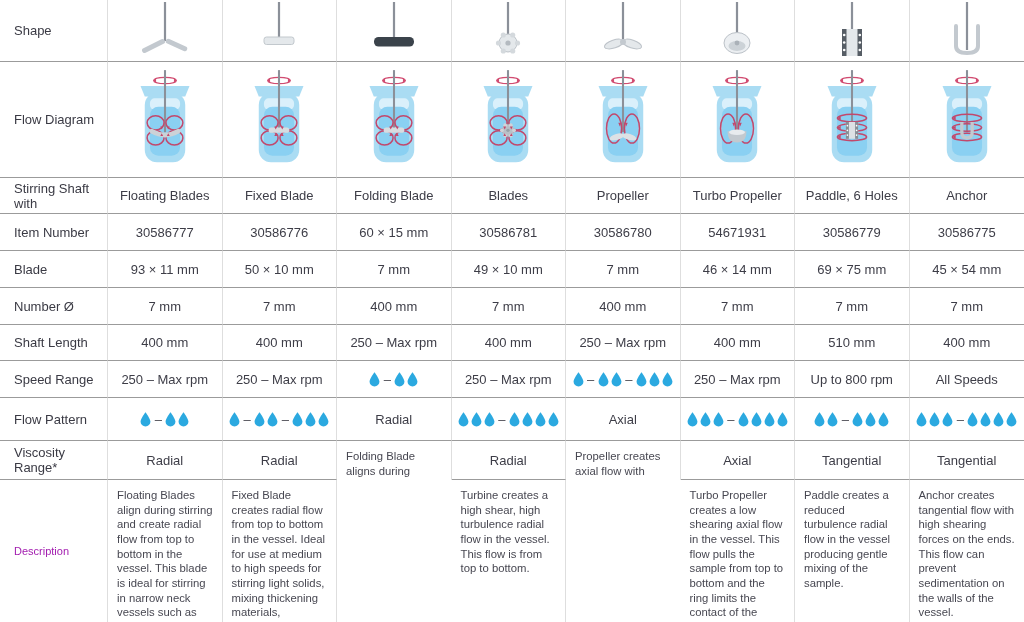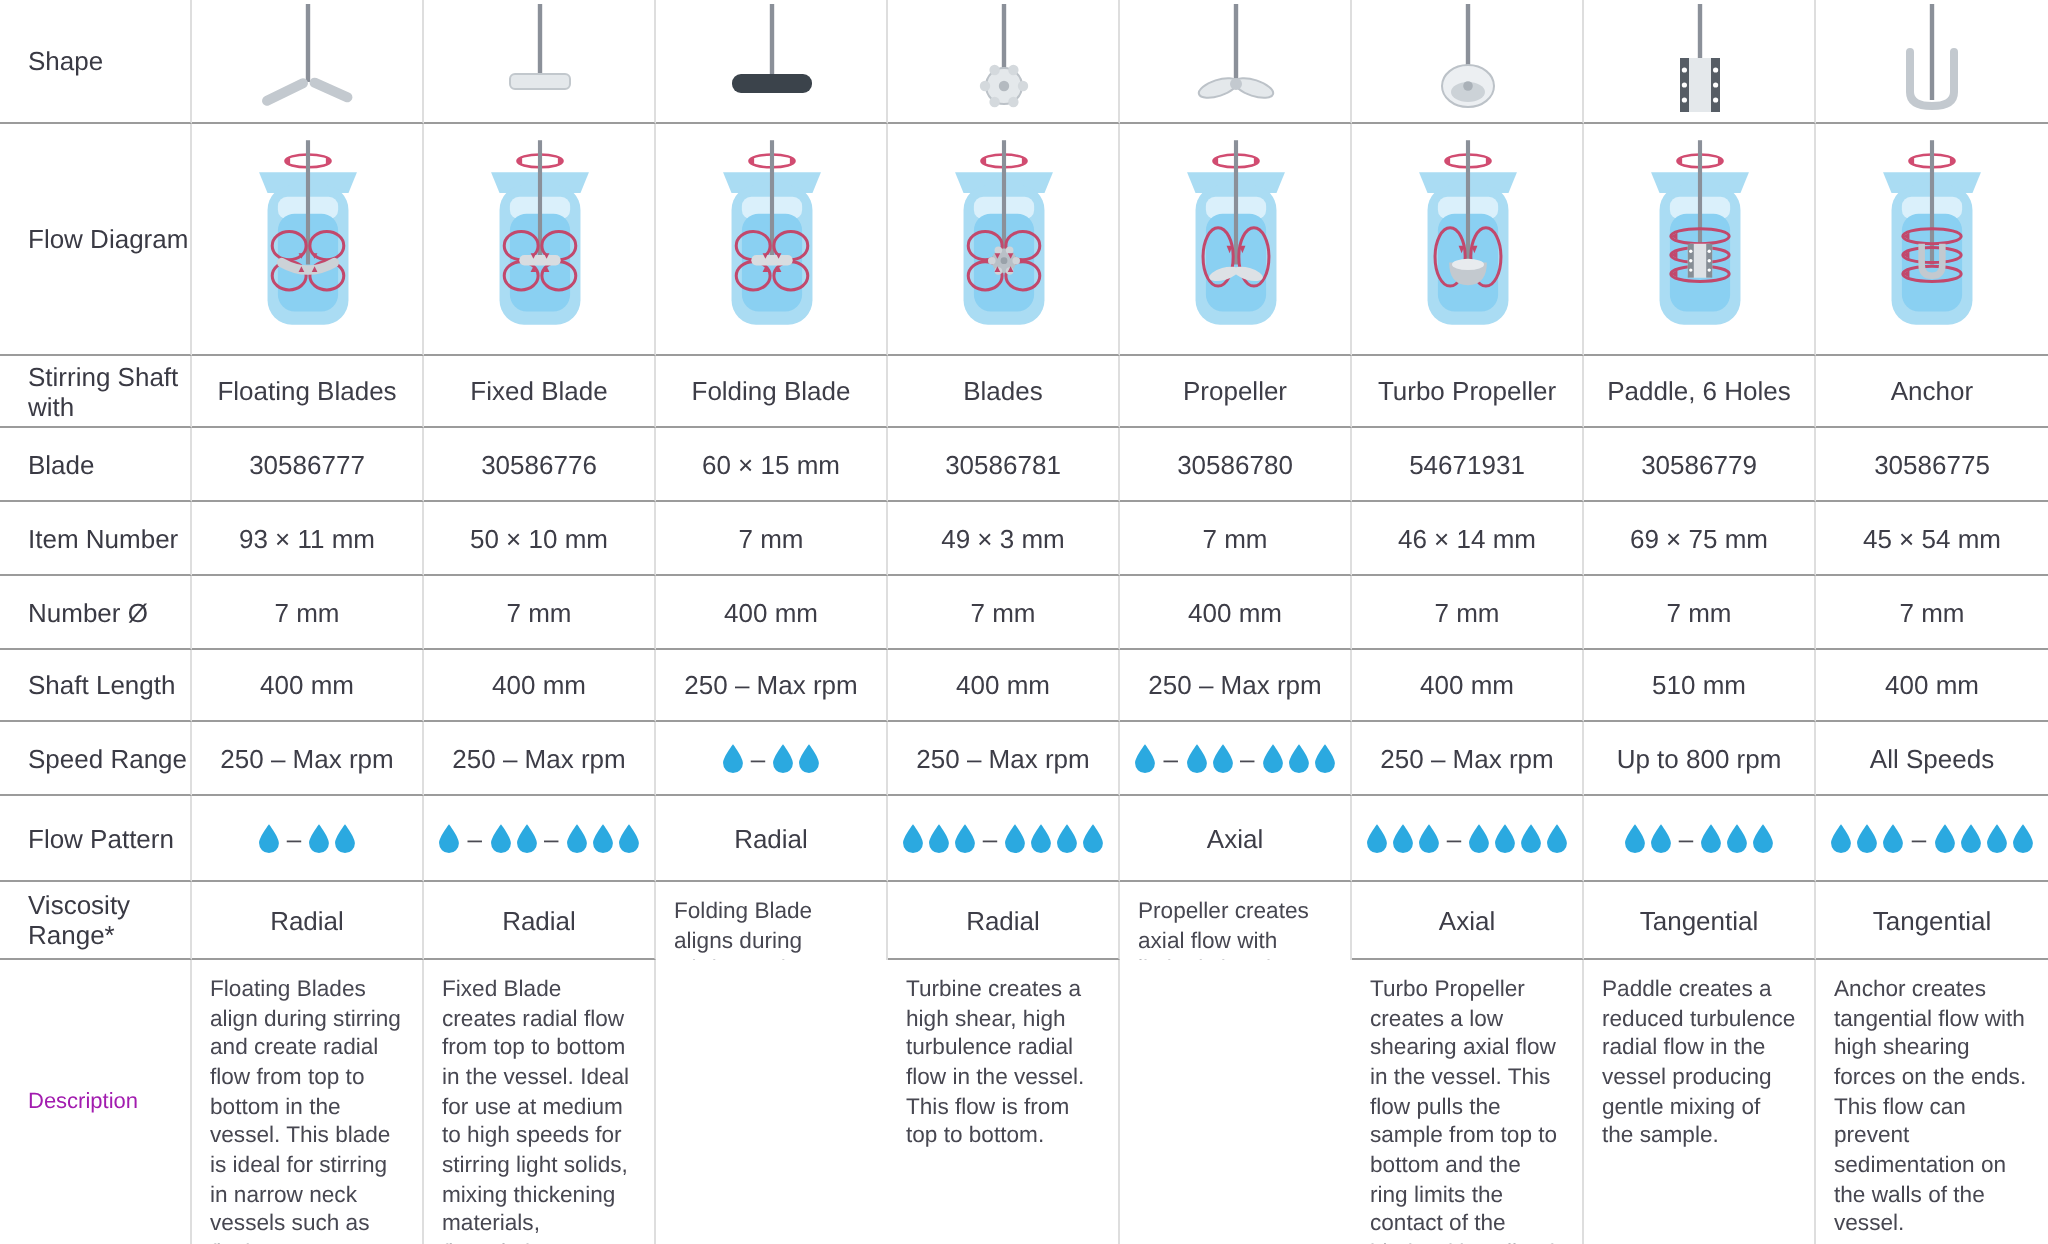--- a/index.html
+++ b/index.html
@@ -1,20 +1,20 @@
 <!DOCTYPE html>
 <html><head>
 <meta charset="utf-8">
 <style>
   * { margin:0; padding:0; box-sizing:border-box; }
   html,body { background:#ffffff; }
   body { font-family:"Liberation Sans", sans-serif; color:#3d3d47; }
   .tbl { width:1024px; height:622px; display:flex; background:#fff; overflow:hidden; }
   .col { display:grid; grid-template-rows:62px 116px 36px 37px 37px 37px 36px 37px 43px 39px 1fr; }
-  .col-labels { width:96px; flex:none; }
+  .col-labels { width:108px; flex:none; }
   .col-product { flex:1; min-width:0; }
   .cell {
     border-bottom:1px solid #9b9b9b;
     border-right:1px solid #dedede;
     display:flex; align-items:center; justify-content:center;
     font-size:13px; text-align:center; overflow:hidden;
   }
   .col:last-child .cell { border-right:none; }
   .cell:last-child { border-bottom:none; }
   .col-labels .cell { justify-content:flex-start; padding-left:14px; text-align:left; font-size:13px; color:#3a3a44; }
@@ -27,22 +27,22 @@
   .shape-cell svg, .flow-cell svg { display:block; }
 </style>
 </head>
 <body>
 
 <div class="tbl">
   <div class="col col-labels">
     <div class="cell">Shape</div>
     <div class="cell">Flow Diagram</div>
     <div class="cell">Stirring Shaft with</div>
+    <div class="cell">Item Number</div>
     <div class="cell">Blade</div>
-    <div class="cell">Item Number</div>
     <div class="cell">Number Ø</div>
     <div class="cell">Shaft Length</div>
     <div class="cell">Speed Range</div>
     <div class="cell">Flow Pattern</div>
     <div class="cell">Viscosity Range*</div>
     <div class="cell cell-desc">Description</div>
   </div>
 
 <div class="col col-product">
       <div class="cell shape-cell">
@@ -260,21 +260,21 @@
           <g fill="#c2486c">
             <polygon points="46,60 49,60 47.5,63"></polygon>
             <polygon points="53,60 56,60 54.5,63"></polygon>
             <polygon points="46,70 49,70 47.5,67"></polygon>
             <polygon points="53,70 56,70 54.5,67"></polygon>
           </g>
         </svg>
       </div>
       <div class="cell">Blades</div>
       <div class="cell">30586781</div>
-      <div class="cell">49 × 3 mm</div>
+      <div class="cell">49 × 10 mm</div>
       <div class="cell">7 mm</div>
       <div class="cell">400 mm</div>
       <div class="cell">250 – Max rpm</div>
       <div class="cell">
         <span class="visc">
           <svg width="11" height="15" viewBox="0 0 12 16">
             <path d="M6 0 C6 0 0.6 7 0.6 10.3 A5.4 5.4 0 0 0 11.4 10.3 C11.4 7 6 0 6 0 Z" fill="#2ba9e0"></path>
           </svg>
           <svg width="11" height="15" viewBox="0 0 12 16">
             <path d="M6 0 C6 0 0.6 7 0.6 10.3 A5.4 5.4 0 0 0 11.4 10.3 C11.4 7 6 0 6 0 Z" fill="#2ba9e0"></path>

